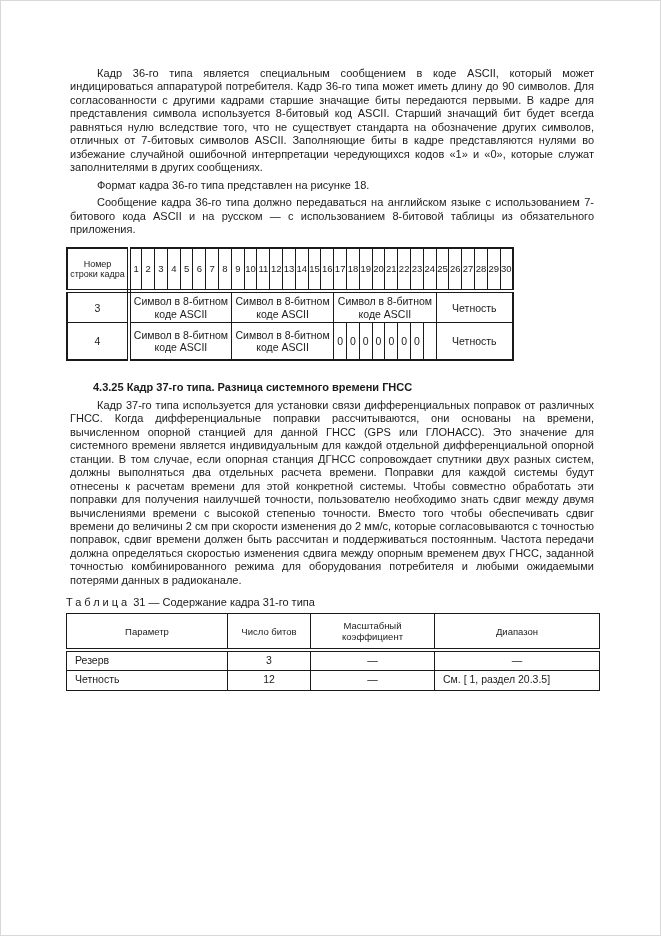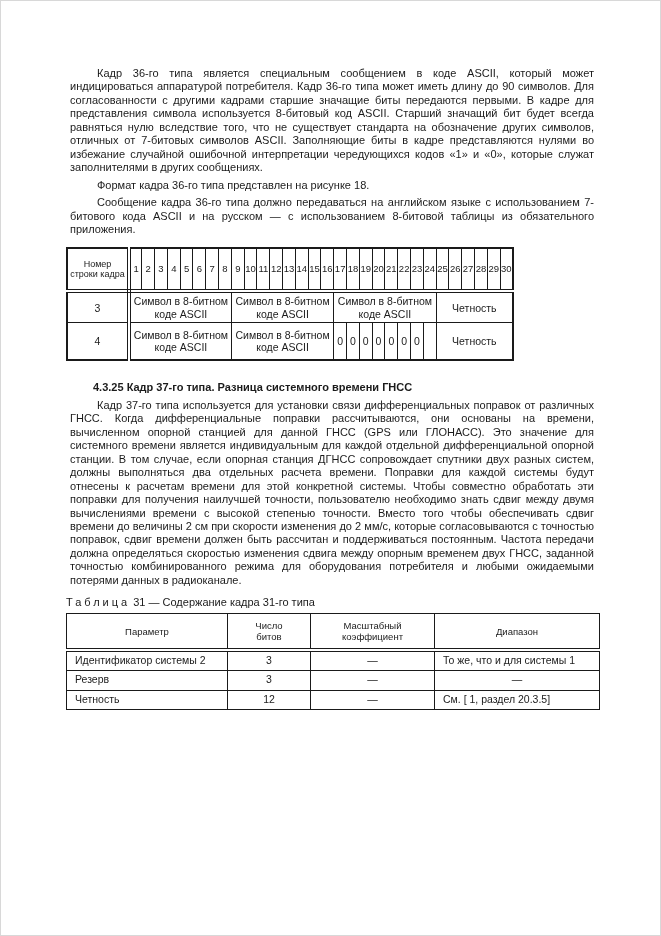--- a/index.html
+++ b/index.html
@@ -89,21 +89,21 @@
     table-layout: fixed;
     width: 533px;
     margin-top: 5px;
     border: 1.5px solid #1a1a1a;
   }
   table.t31 th {
     font-weight: normal;
     font-size: 9.5px;
     border: 1px solid #1a1a1a;
     border-bottom: 4px double #1a1a1a;
-    padding: 6px 18px;
+    padding: 6px 4px;
     text-align: center;
   }
   table.t31 td {
     border: 1px solid #1a1a1a;
     font-size: 10.5px;
     line-height: 13.2px;
     padding: 2px 6px 3px 8px;
     vertical-align: top;
     text-align: left;
   }
@@ -202,26 +202,20 @@
       <col style="width:165px">
     </colgroup>
     <tbody>
     <tr>
       <th>Параметр</th>
       <th>Число битов</th>
       <th>Масштабный коэффициент</th>
       <th>Диапазон</th>
     </tr>
     <tr>
-      <td>Идентификатор системы 2</td>
-      <td class="c">3</td>
-      <td class="c">—</td>
-      <td>То же, что и для системы 1</td>
-    </tr>
-    <tr>
       <td>Резерв</td>
       <td class="c">3</td>
       <td class="c">—</td>
       <td class="c">—</td>
     </tr>
     <tr>
       <td>Четность</td>
       <td class="c">12</td>
       <td class="c">—</td>
       <td>См. [ 1, раздел 20.3.5]</td>

